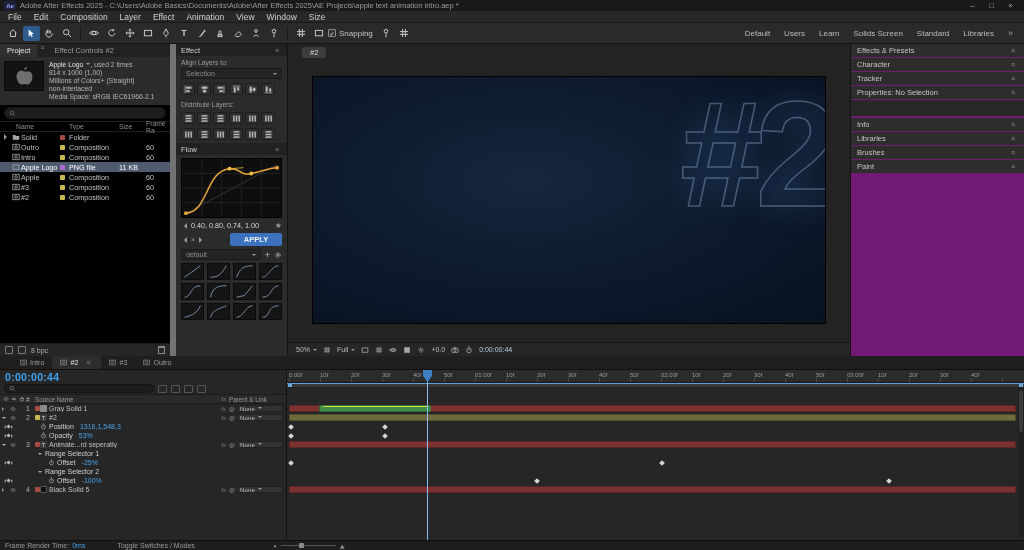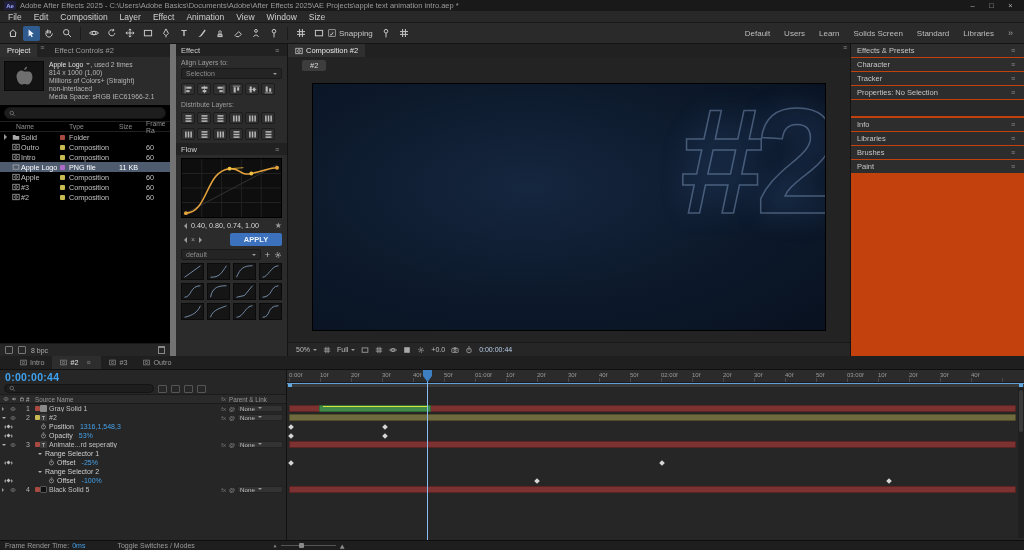--- a/index.html
+++ b/index.html
@@ -102,21 +102,21 @@
   .canvas{width:512px;height:246px;position:relative;overflow:hidden;background:radial-gradient(ellipse at 42% 42%,#15263f 0%,#0d1a2c 52%,#081120 100%);box-shadow:0 0 0 1px #000}
   .an-text{position:absolute;left:46px;top:96px;font-size:31px;font-weight:600;color:#f3f5f9;letter-spacing:.5px;text-shadow:0 0 14px rgba(130,170,255,.28);z-index:2;white-space:nowrap}
   .an-dim{color:rgba(200,212,235,.42);text-shadow:0 0 10px rgba(140,170,230,.25)}
   .big-glyph{position:absolute;right:-6px;top:2px;font-size:150px;line-height:1;font-weight:bold;color:transparent;-webkit-text-stroke:1.5px rgba(158,186,226,.38);text-shadow:0 0 30px rgba(90,140,220,.2);z-index:1;letter-spacing:-8px}
   .compbar{height:14px;background:#262626;border-top:1px solid #181818;display:flex;align-items:center;gap:6px;padding:0 8px;font-size:7px;color:#bdbdbd;flex:0 0 14px}
   .compbar .ic{width:8px;height:8px;color:#a8a8a8}
   .tc{color:#b7cde8}
   .ddmini{display:flex;align-items:center}
 
   
-  .right-col{width:173px;flex:0 0 173px;background:#c2410c;display:flex;flex-direction:column}
+  .right-col{width:173px;flex:0 0 173px;background:#701a75;display:flex;flex-direction:column}
   .rp{height:13px;background:#2d2d2d;display:flex;align-items:center;padding:0 6px;font-size:7.5px;color:#c6c6c6;margin-bottom:1px;flex:0 0 13px}
   .rp-body{height:16px;background:#282828;margin-bottom:2px}
 
   
   .tltabs{height:13px;background:#1f1f1f;display:flex;align-items:stretch;padding-left:12px;font-size:7.2px;color:#9a9a9a;flex:0 0 13px}
   .tltab{padding:0 8px;display:flex;gap:3px;align-items:center}
   .tltab .ic{width:7px;height:7px;color:#8f8f8f}
   .tltab.active{background:#2d2d2d;color:#e4e4e4}
 
   
@@ -789,29 +789,20 @@
                 <path d="M2 15C10 15 12 2 20 2" stroke="#7f98b8" fill="none"></path>
               </svg></span>
           <span class="pcell"><svg viewBox="0 0 22 17">
                 <path d="M2 15C12 15 6 2 20 2" stroke="#7f98b8" fill="none"></path>
               </svg></span>
         </div>
       </div>
     </div>
 
     <div class="center-col">
-      <div class="tabbar">
-        <span class="tab active">
-          <svg class="ic ic-s">
-              <use href="#i-comp"></use>
-            </svg>
-          <span>Composition #2</span>
-        </span>
-        <span class="pm">≡</span>
-      </div>
       <span class="compchip">#2</span>
       <div class="viewport">
         <div class="canvas">
           <span class="big-glyph">#2</span>
         </div>
       </div>
       <div class="compbar">
         <span class="ddmini">
             <span>50%</span>
             <span class="caret"></span>

